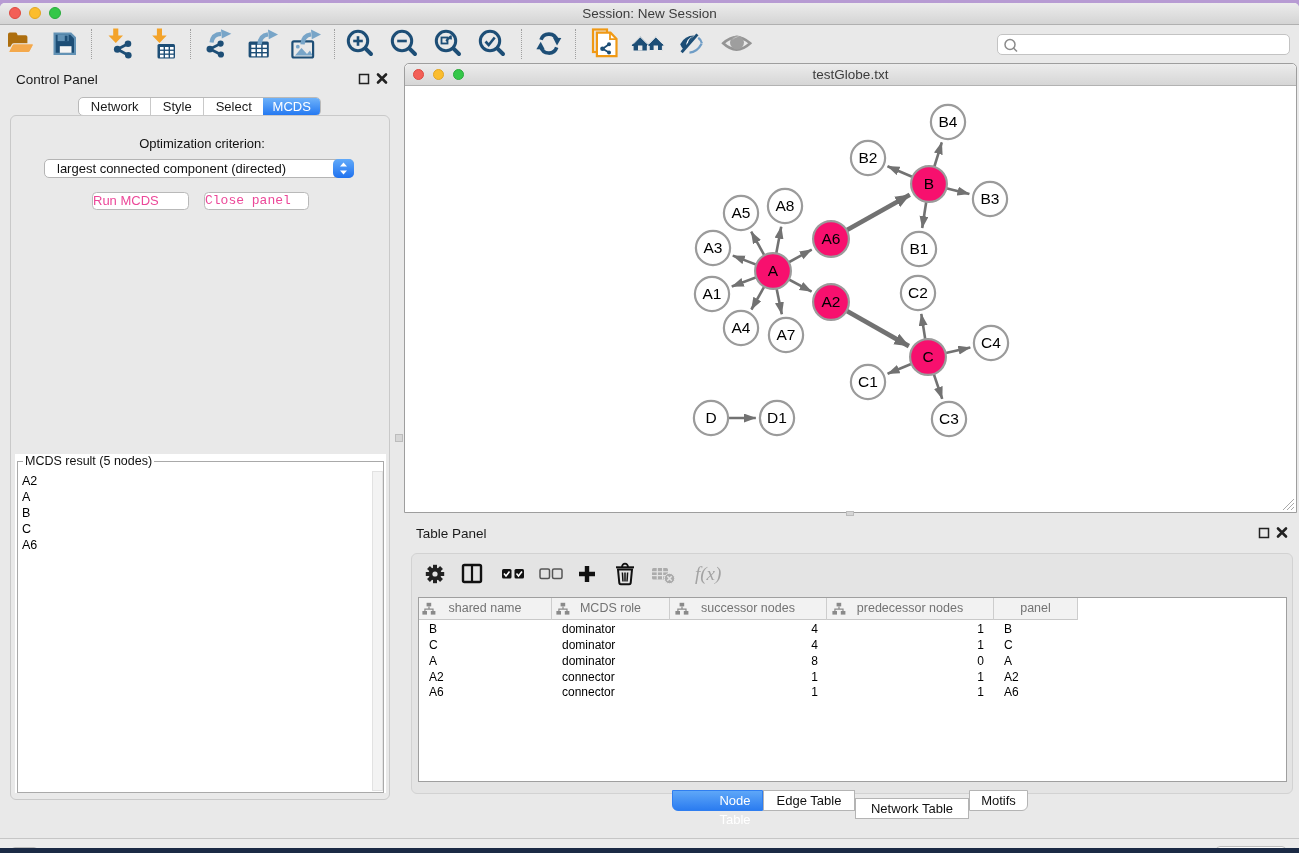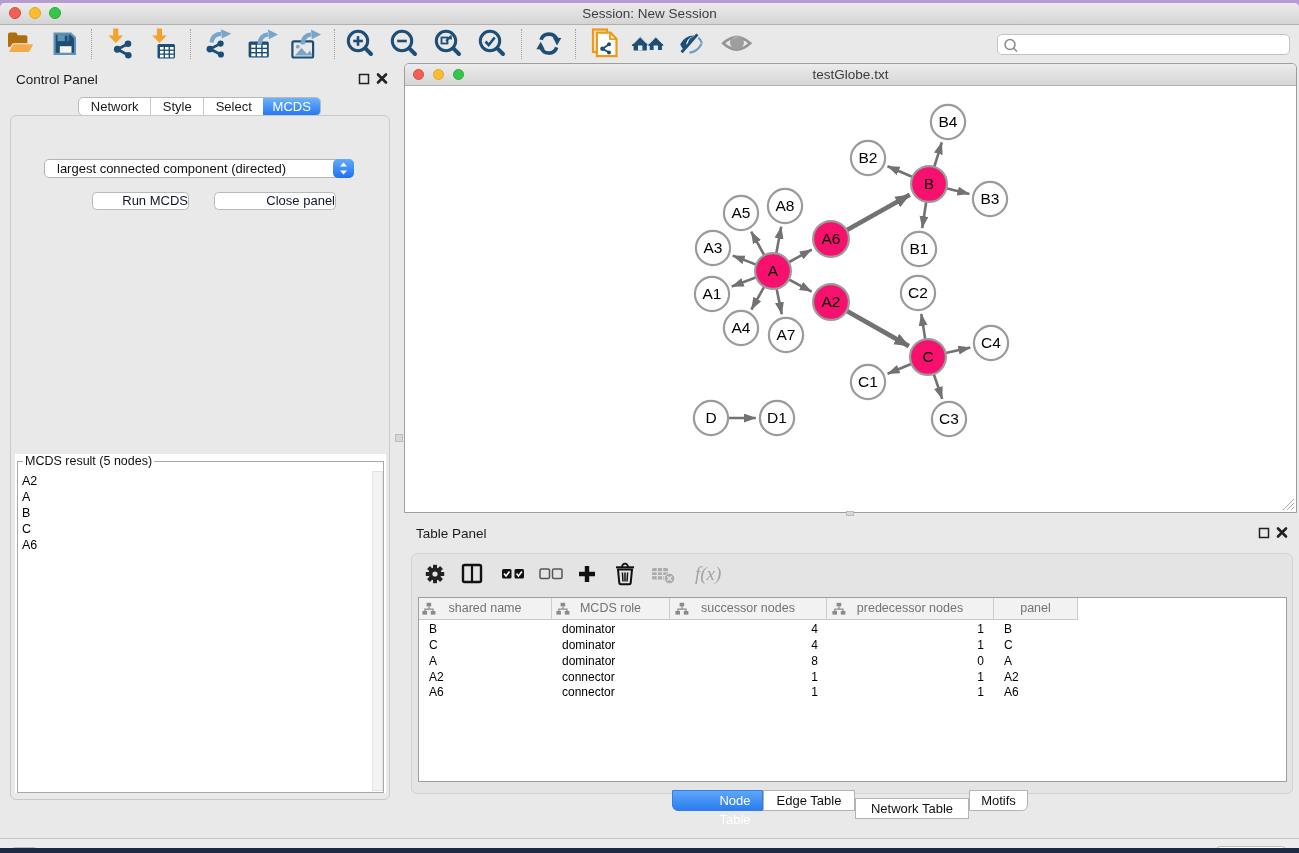--- a/index.html
+++ b/index.html
@@ -16,21 +16,21 @@
 .phdr{position:absolute;left:16px;top:9px;font-size:13.5px;color:#1a1a1a;}
 .winbtns{position:absolute;top:9px;}
 #cptabs{position:absolute;left:78px;top:34px;width:243px;height:19px;display:flex;border:1px solid #b9b9b9;border-radius:5px;background:#fff;overflow:hidden;}
 #cptabs .tab{font-size:13px;color:#1a1a1a;text-align:center;line-height:17px;border-left:1px solid #c9c9c9;}
 #cptabs .tab:first-child{border-left:none;}
 #cptabs .tab.sel{background:linear-gradient(#6eb2fa,#2579f1);color:#fff;border-left:none;}
 #cpbox{position:absolute;left:10px;top:52px;width:380px;height:685px;border:1px solid #c9c9c9;border-radius:6px;}
 #optlabel{position:absolute;left:0;width:404px;top:73px;text-align:center;font-size:13px;color:#111;}
 #dropdown{position:absolute;left:44px;top:96px;width:310px;height:19px;background:#fff;border:1px solid #b4b4b4;border-radius:5px;font-size:13px;color:#111;line-height:17px;padding-left:12px;}
 #ddcap{position:absolute;right:-1px;top:-1px;width:21px;height:19px;border-radius:5px;background:linear-gradient(#62aaf9,#1f72f0);}
-.btn{position:absolute;top:129px;height:18px;background:#fff;border:1px solid #b9b9b9;border-radius:4.5px;font-size:13px;color:#0f172a;text-align:right;line-height:16px;}
+.btn{position:absolute;top:129px;height:18px;background:#fff;border:1px solid #b9b9b9;border-radius:4.5px;font-size:13px;color:#ec4899;text-align:left;line-height:16px;}
 #mcdsgroup{position:absolute;left:15px;top:391px;width:371px;height:339px;background:#fff;}
 #mcdsborder{position:absolute;left:2px;top:7px;right:2px;bottom:0px;border:1px solid #a9a9a9;}
 #mcdslabel{position:absolute;left:8px;top:0px;background:#fff;padding:0 2px;font-size:12.5px;color:#111;}
 #mcdslist{position:absolute;left:5px;top:19px;right:16px;bottom:2px;background:#fff;font-size:12.5px;color:#000;}
 #mcdslist div{height:16.1px;line-height:16.1px;padding-left:2px;}
 #mcdsscroll{position:absolute;right:3px;top:17px;width:11px;bottom:2px;background:#f3f3f3;border:1px solid #e2e2e2;}
 #statusbar{position:absolute;left:0;top:814px;width:1299px;height:34px;background:#ececec;border-top:1px solid #c6c6c6;margin-top:24px;}
 #listbtn{position:absolute;left:11px;top:8px;width:27px;height:22px;background:#fdfdfd;border:1px solid #bdbdbd;border-radius:4px;}
 #membtn{position:absolute;right:13px;top:7px;width:70px;height:23px;background:#fdfdfd;border:1px solid #bdbdbd;border-radius:4px;font-size:11.5px;color:#111;line-height:21px;text-align:center;padding-left:10px;}
 #memdot{position:absolute;left:7px;top:7px;width:9px;height:9px;border-radius:50%;background:#18a018;}
@@ -207,28 +207,29 @@
       <rect x="4.5" y="2.5" width="9" height="9" fill="none" stroke="#222" stroke-width="1.5"></rect>
       <path d="M23 2.5 L31 10.5 M31 2.5 L23 10.5" stroke="#222" stroke-width="2.6" stroke-linecap="round"></path>
     </svg>
  <div id="cptabs">
    <div class="tab" style="width:72px;">Network</div>
    <div class="tab" style="width:53px;">Style</div>
    <div class="tab" style="width:61px;">Select</div>
    <div class="tab sel" style="width:57px;">MCDS</div>
  </div>
  <div id="cpbox"></div>
+ <div id="optlabel">Optimization criterion:</div>
  <div id="dropdown">largest connected component (directed)
    <div id="ddcap"><svg width="21" height="19">
           <path d="M10.5 3.5 L14 7.5 L7 7.5 Z" fill="#fff"></path>
           <path d="M10.5 15.5 L14 11.5 L7 11.5 Z" fill="#fff"></path>
         </svg></div>
  </div>
  <div class="btn" style="left:92px;width:97px;">Run MCDS</div>
- <div class="btn" style="left:214px;width:122px;">Close panel</div>
+ <div class="btn" style="left:204px;width:105px;font-family:Liberation Mono, monospace;">Close panel</div>
  <div id="mcdsgroup">
    <div id="mcdsborder"></div>
    <div id="mcdslabel">MCDS result (5 nodes)</div>
    <div id="mcdslist">
         <div>A2</div>
         <div>A</div>
         <div>B</div>
         <div>C</div>
         <div>A6</div>
       </div>

